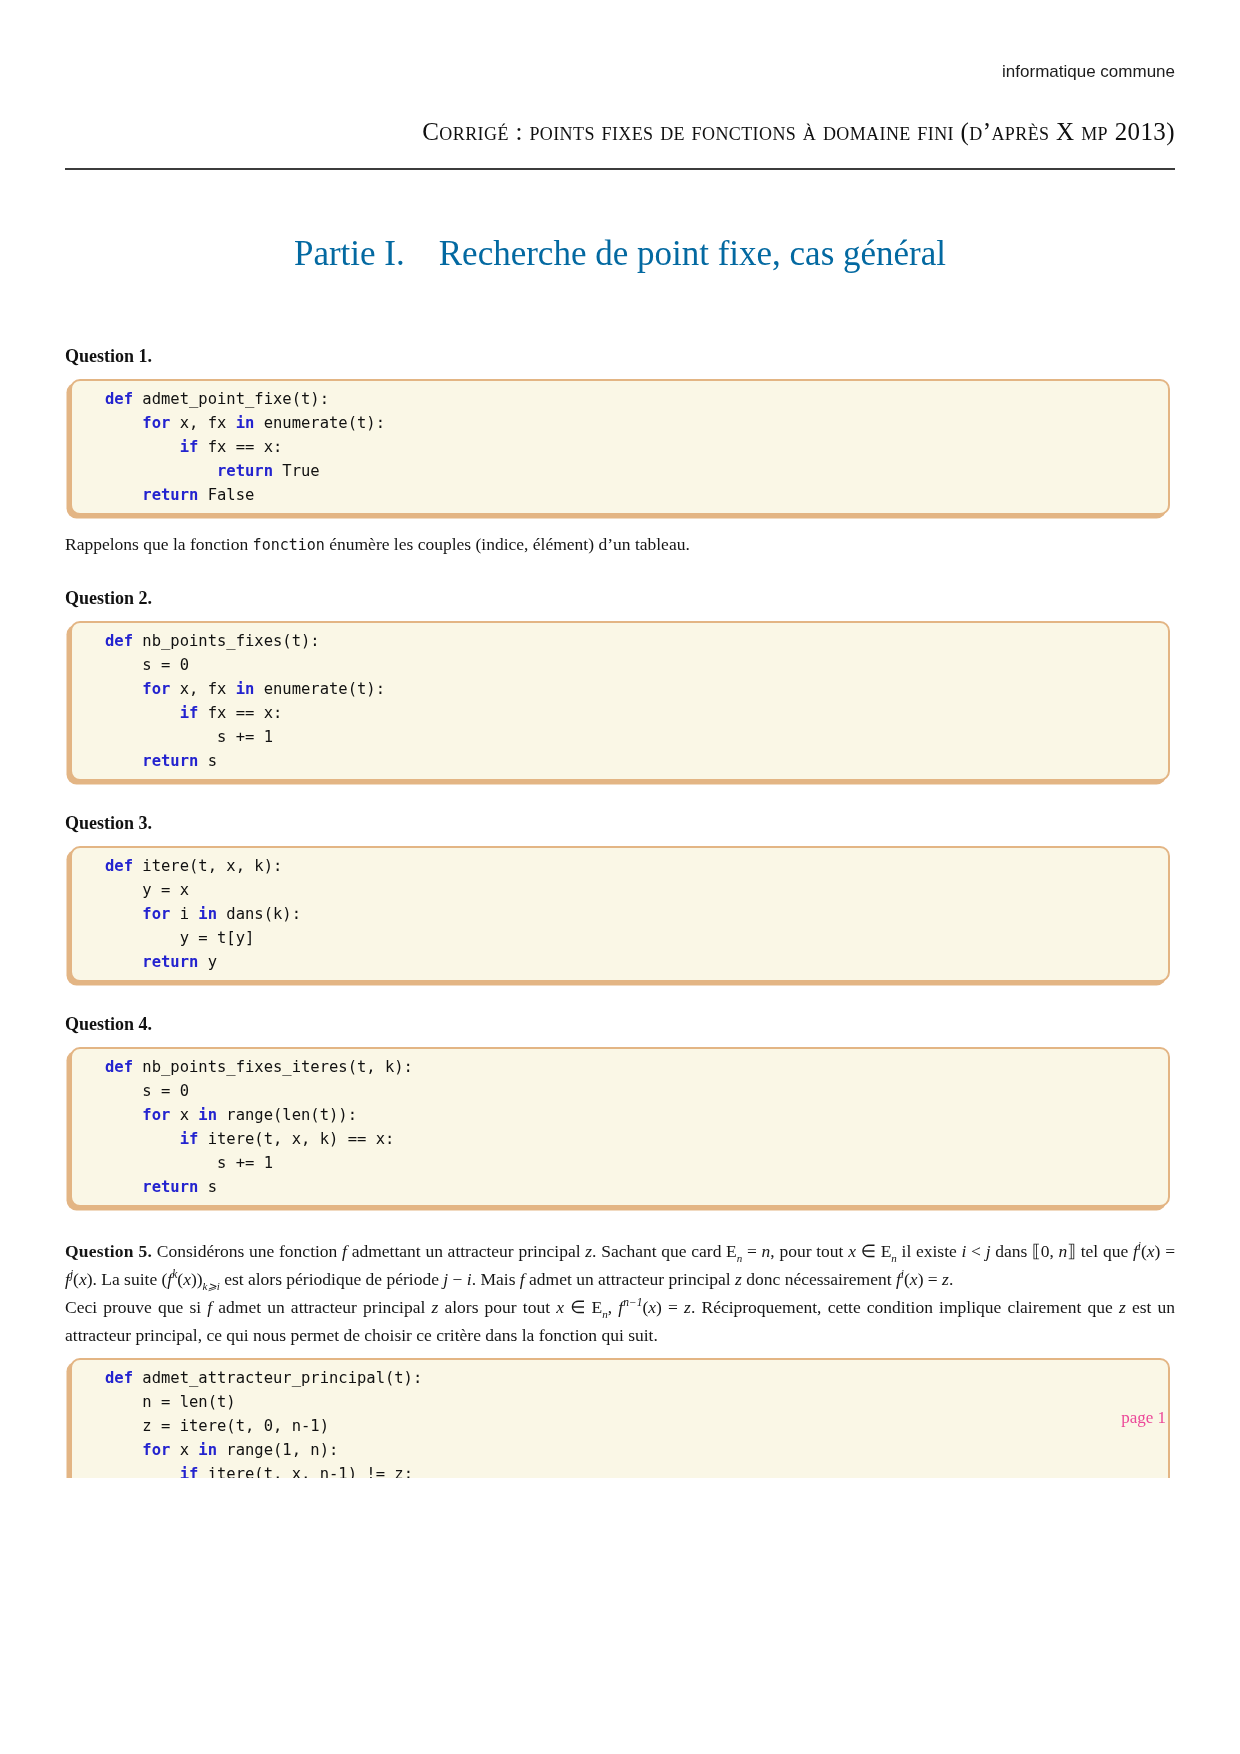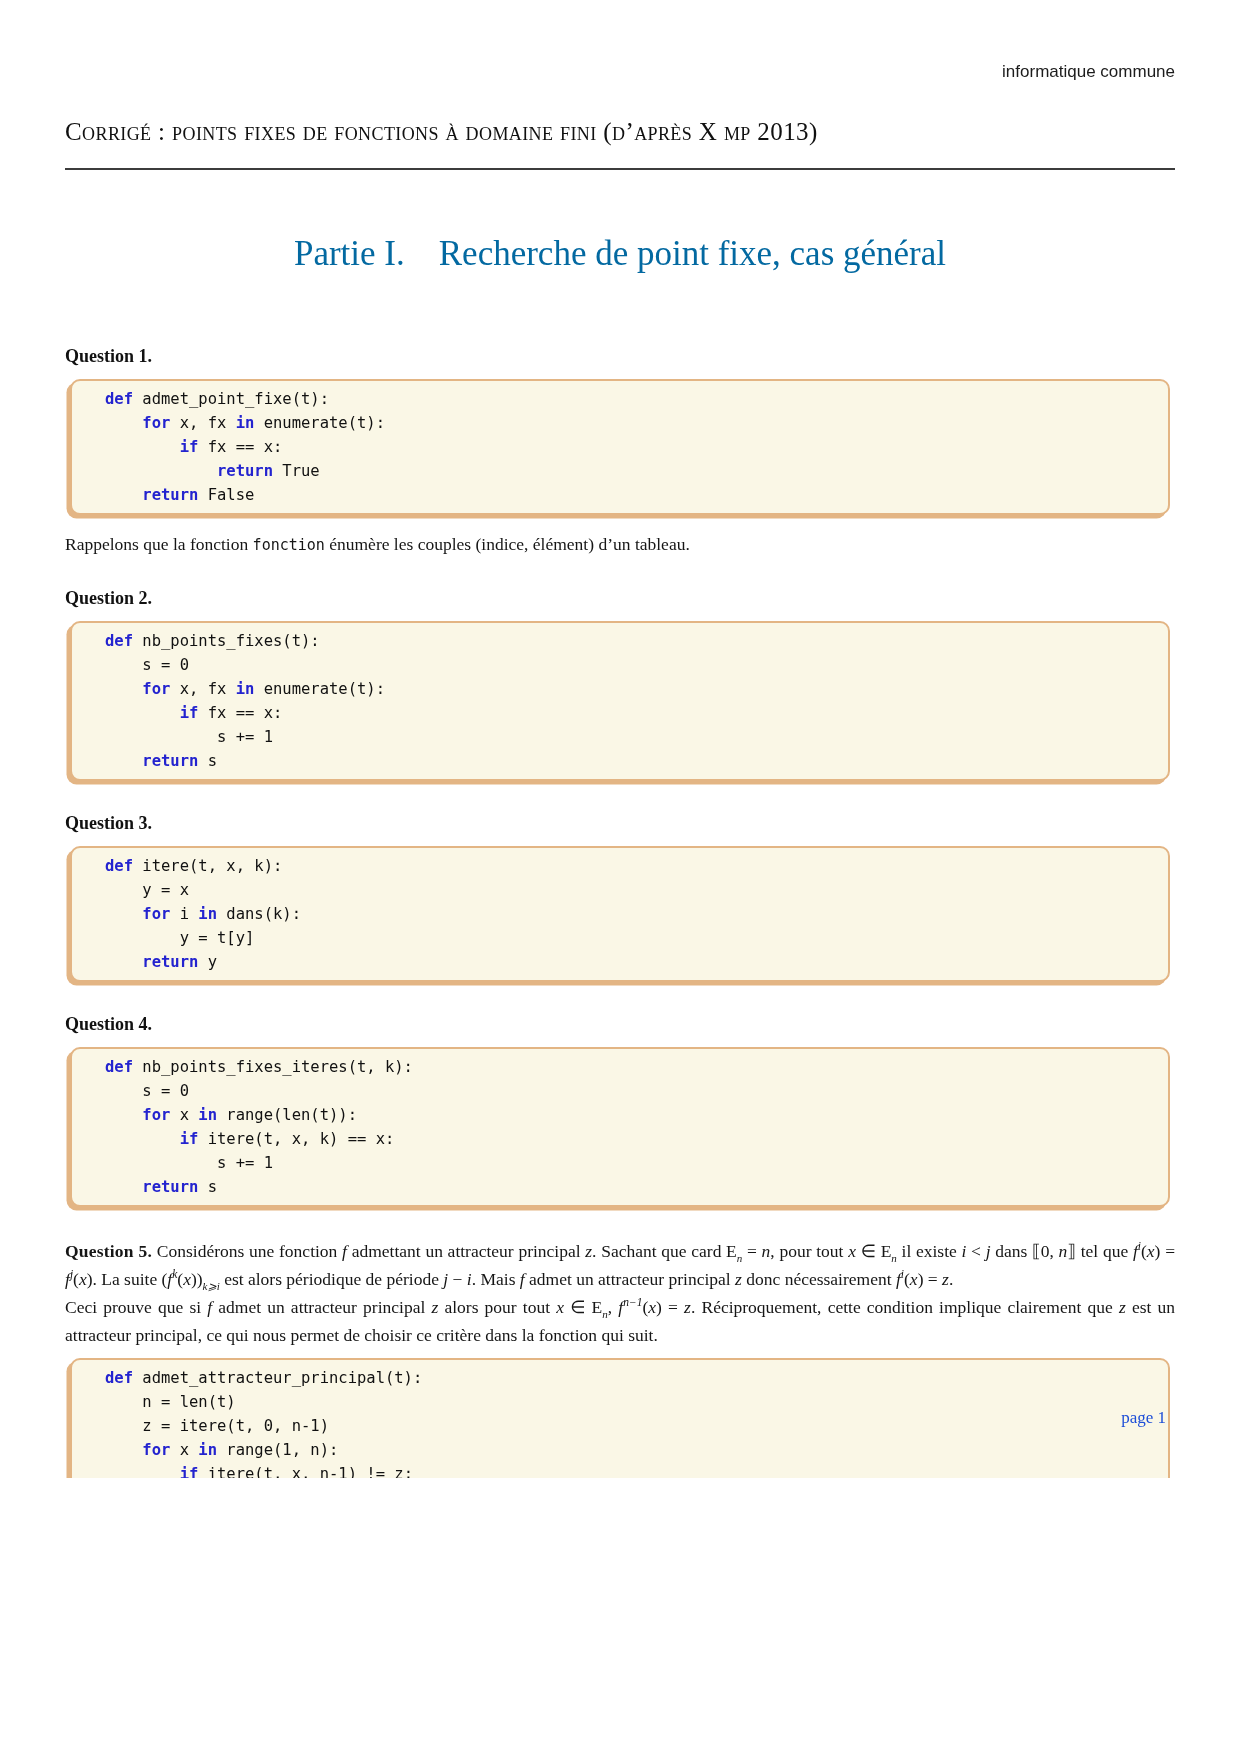--- a/index.html
+++ b/index.html
@@ -9,21 +9,21 @@
     margin:0 auto;
     background:#fff;
     box-sizing:border-box;
     padding:62px 65px 0 65px;
     font-family:"Liberation Serif",serif;
     color:#1a1a1a;
     overflow:hidden;
   }
   .header{ text-align:right; font-family:"Liberation Sans",sans-serif; font-size:17px; color:#1c1c1c; }
   .doc-title{
-    margin:36px 0 0 0; text-align:left; font-weight:normal;
+    margin:36px 0 0 0; text-align:right; font-weight:normal;
     font-variant:small-caps; font-size:25px; letter-spacing:.4px; color:#101010;
   }
   .title-rule{ margin:22px 0 0 0; border:none; border-top:2px solid #3c3c3c; height:0; }
   .part-heading{ margin:64px 0 72px 0; text-align:center; font-size:35px; color:#0369a1; }
   .part-label{ margin-right:34px; }
   .q-heading{ font-size:18px; font-weight:bold; margin:32px 0 0 0; color:#111; }
   .q-heading.first{ margin-top:0; }
   .q-heading.after-note{ margin-top:29px; }
   .codebox{
     margin:12px 5px 0 5px;
@@ -44,21 +44,21 @@
   .note .mono{ font-family:"DejaVu Sans Mono",monospace; font-size:15px; }
   .q5-para{ margin:30px 0 0 0; text-align:justify; }
   .q5-para2{ margin:0; text-align:justify; }
   .q5-para b, .q5-para2 b{ letter-spacing:.2px; }
   .body-text i{ font-family:"Liberation Serif",serif; }
   .body-text sup{ font-size:11.5px; font-style:italic; line-height:0; }
   .body-text sub{ font-size:11px; font-style:italic; line-height:0; }
   .codebox.last{ margin-top:9px; }
   .footer{
     position:absolute; right:74px; bottom:50px;
-    font-size:17px; color:#1d4ed8;
+    font-size:17px; color:#ec4899;
   }
 </style>
 </head>
 <body style="--code_border: #e3b584; --code_bg: #faf7e6; --keyword: #2323cf;">
 
 <div class="page">
 
   <div class="header">
     <span>informatique commune</span>
   </div>

